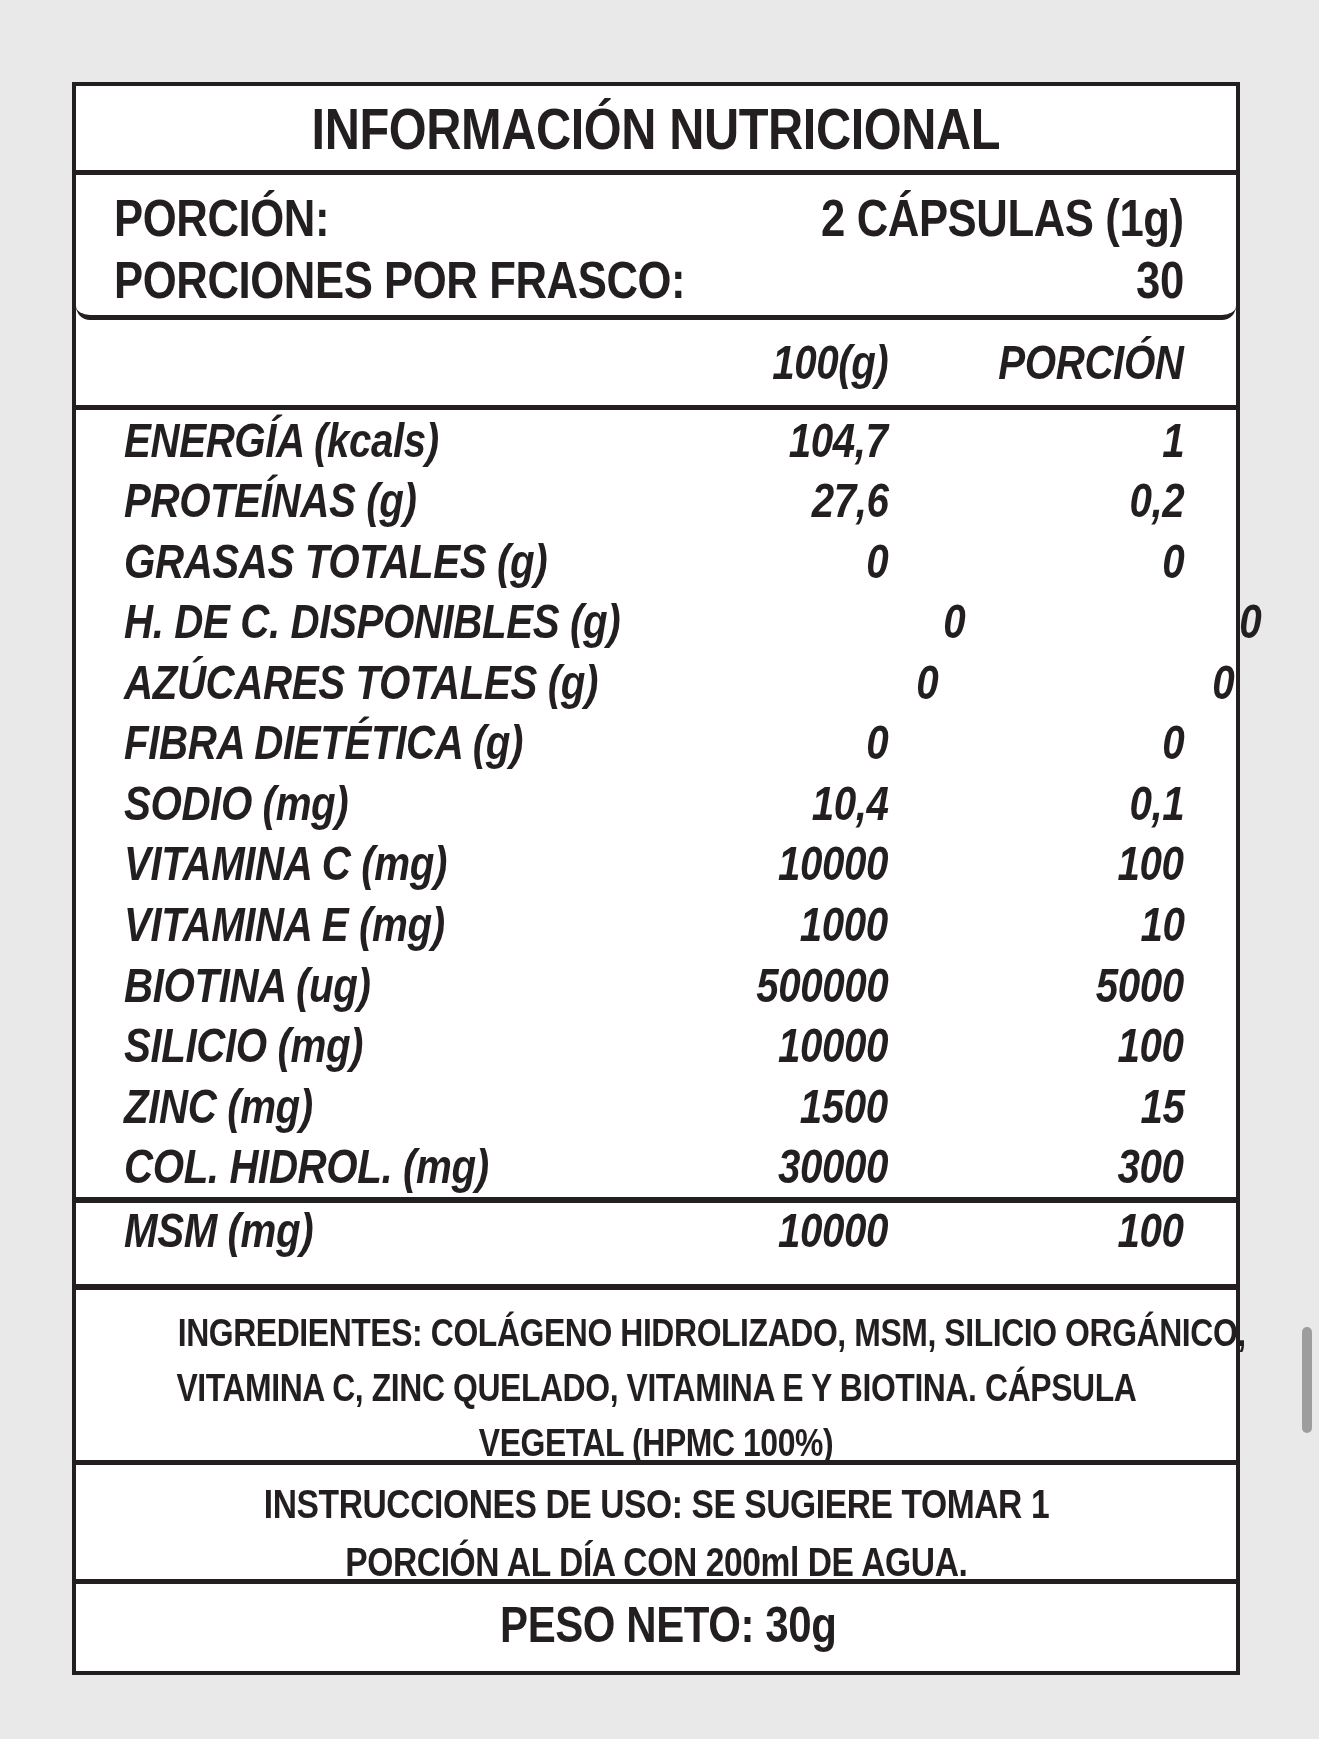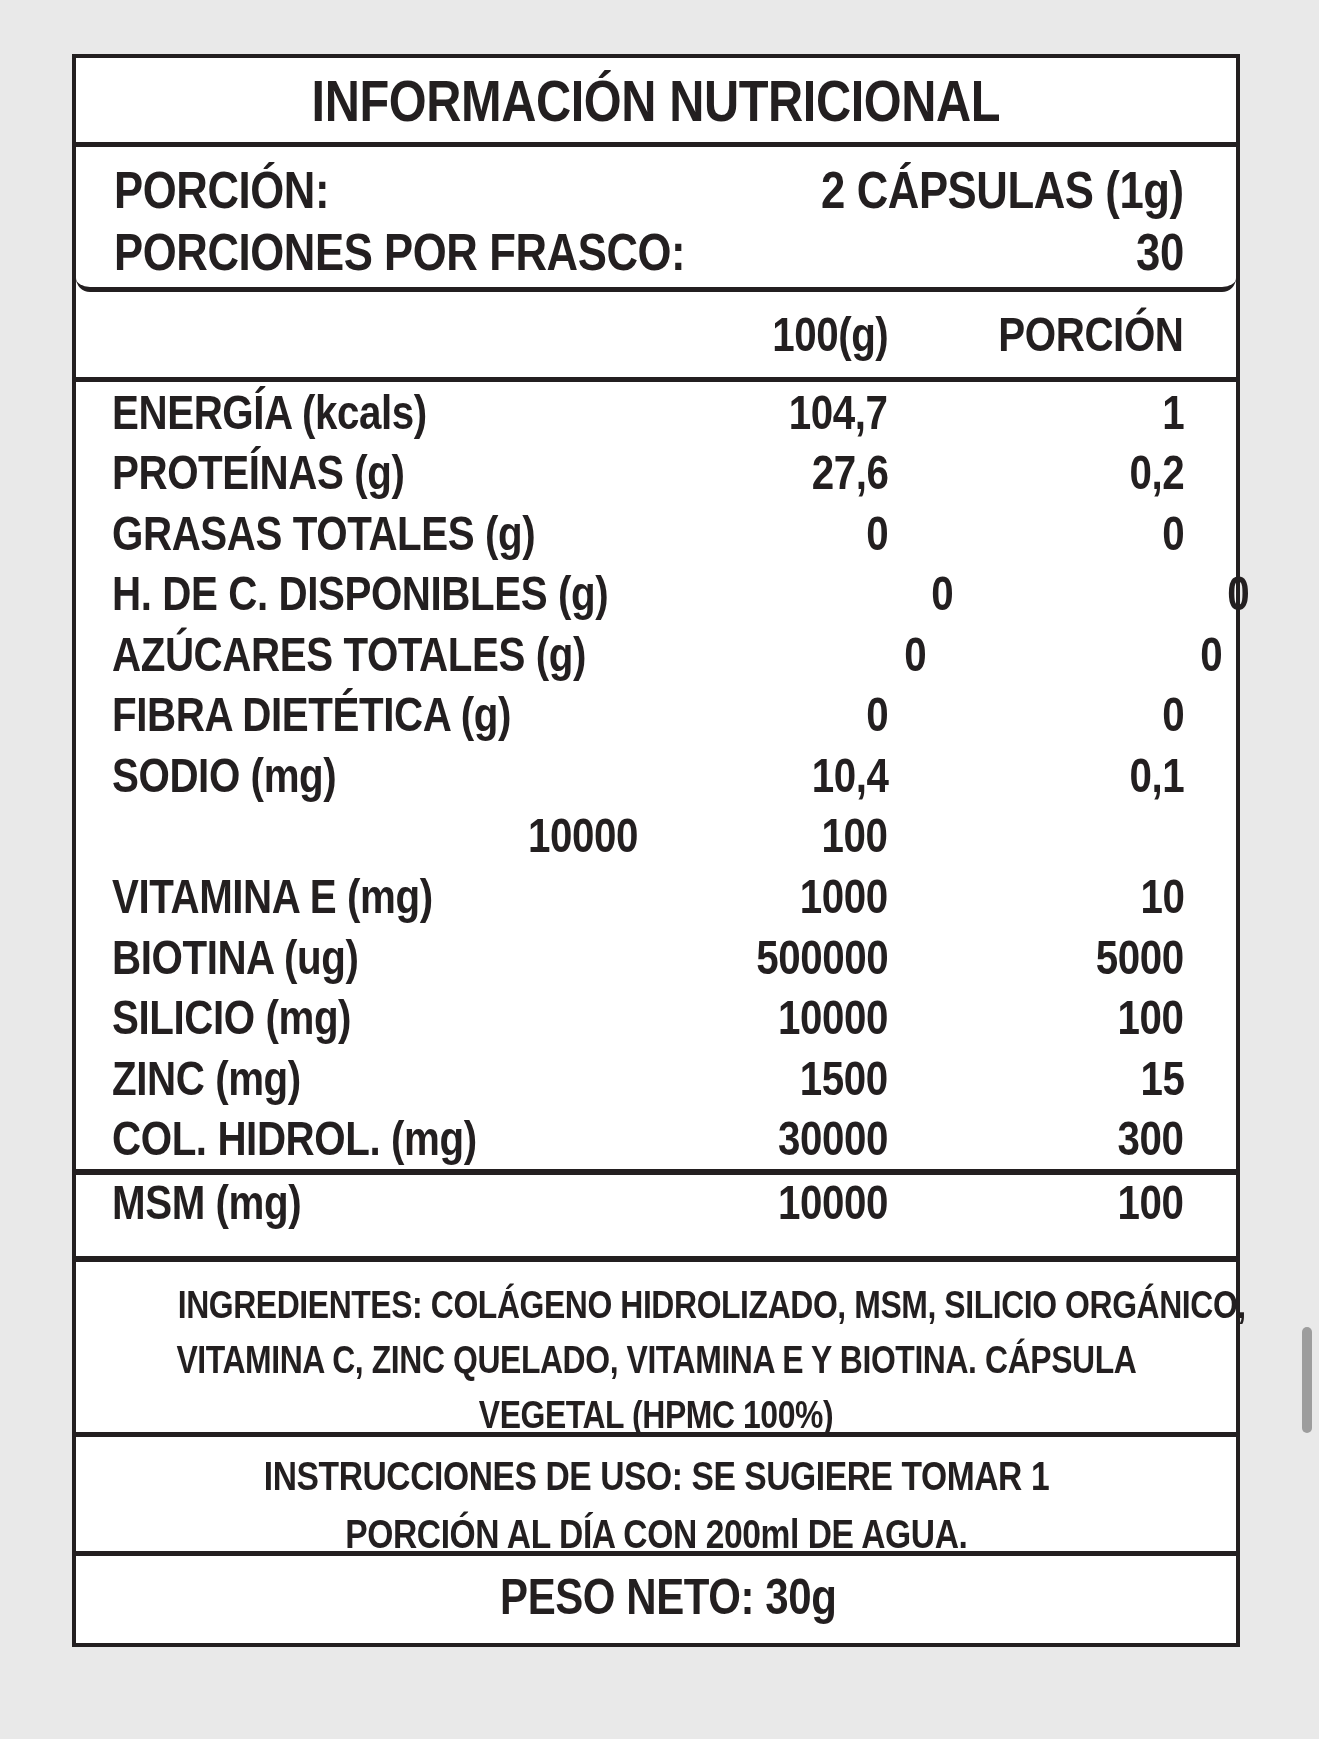--- a/index.html
+++ b/index.html
@@ -11,21 +11,21 @@
   html,body{margin:0;padding:0;}
   body{
     width:1319px;height:1739px;position:relative;
     background:var(--bg);
     font-family:"Liberation Sans", sans-serif;
     font-weight:bold;
     color:var(--ink);
     overflow:hidden;
   }
   .label-card{
-    position:absolute;left:72px;top:54px;width:1168px;height:1593px;
+    position:absolute;left:72px;top:82px;width:1168px;height:1593px;
     background:var(--paper);
     border:4px solid var(--ink);
     box-sizing:border-box;
   }
   .sec{box-sizing:border-box;}
   .rule{border-bottom:5px solid var(--ink);}
   .rule-heavy{border-bottom:6px solid var(--ink);}
 
   
   .cond{display:inline-block;transform:scaleX(0.84);letter-spacing:-0.5px;white-space:nowrap;}
@@ -41,22 +41,23 @@
     height:145px;padding:12px 52px 0 38px;
     display:flex;flex-direction:column;justify-content:flex-start;
     font-size:52px;
     border-radius:14px;
   }
   .serving-row{
     height:62px;display:flex;align-items:center;justify-content:space-between;
   }
   .grid-row{
     display:grid;grid-template-columns:1fr 250px 296px;
-    padding-left:36px;padding-right:52px;
+    padding-left:48px;padding-right:52px;
     align-items:center;
+    font-style:italic;
   }
   .col-val{text-align:right;}
   .sec-colhead{
     height:90px;font-size:48px;
   }
   .sec-colhead .grid-row{height:100%;}
   .sec-nutrients{
     height:793px;display:flex;flex-direction:column;
     font-size:48px;
   }
@@ -141,20 +142,21 @@
       <div><span class="cond left">FIBRA DIETÉTICA (g)</span></div>
       <div class="col-val"><span class="cond right">0</span></div>
       <div class="col-val"><span class="cond right">0</span></div>
     </div>
     <div class="grid-row nutrient-row">
       <div><span class="cond left">SODIO (mg)</span></div>
       <div class="col-val"><span class="cond right">10,4</span></div>
       <div class="col-val"><span class="cond right">0,1</span></div>
     </div>
     <div class="grid-row nutrient-row">
+      <div><span class="cond left">VITAMINA C (mg)</span></div>
       <div class="col-val"><span class="cond right">10000</span></div>
       <div class="col-val"><span class="cond right">100</span></div>
     </div>
     <div class="grid-row nutrient-row">
       <div><span class="cond left">VITAMINA E (mg)</span></div>
       <div class="col-val"><span class="cond right">1000</span></div>
       <div class="col-val"><span class="cond right">10</span></div>
     </div>
     <div class="grid-row nutrient-row">
       <div><span class="cond left">BIOTINA (ug)</span></div>

